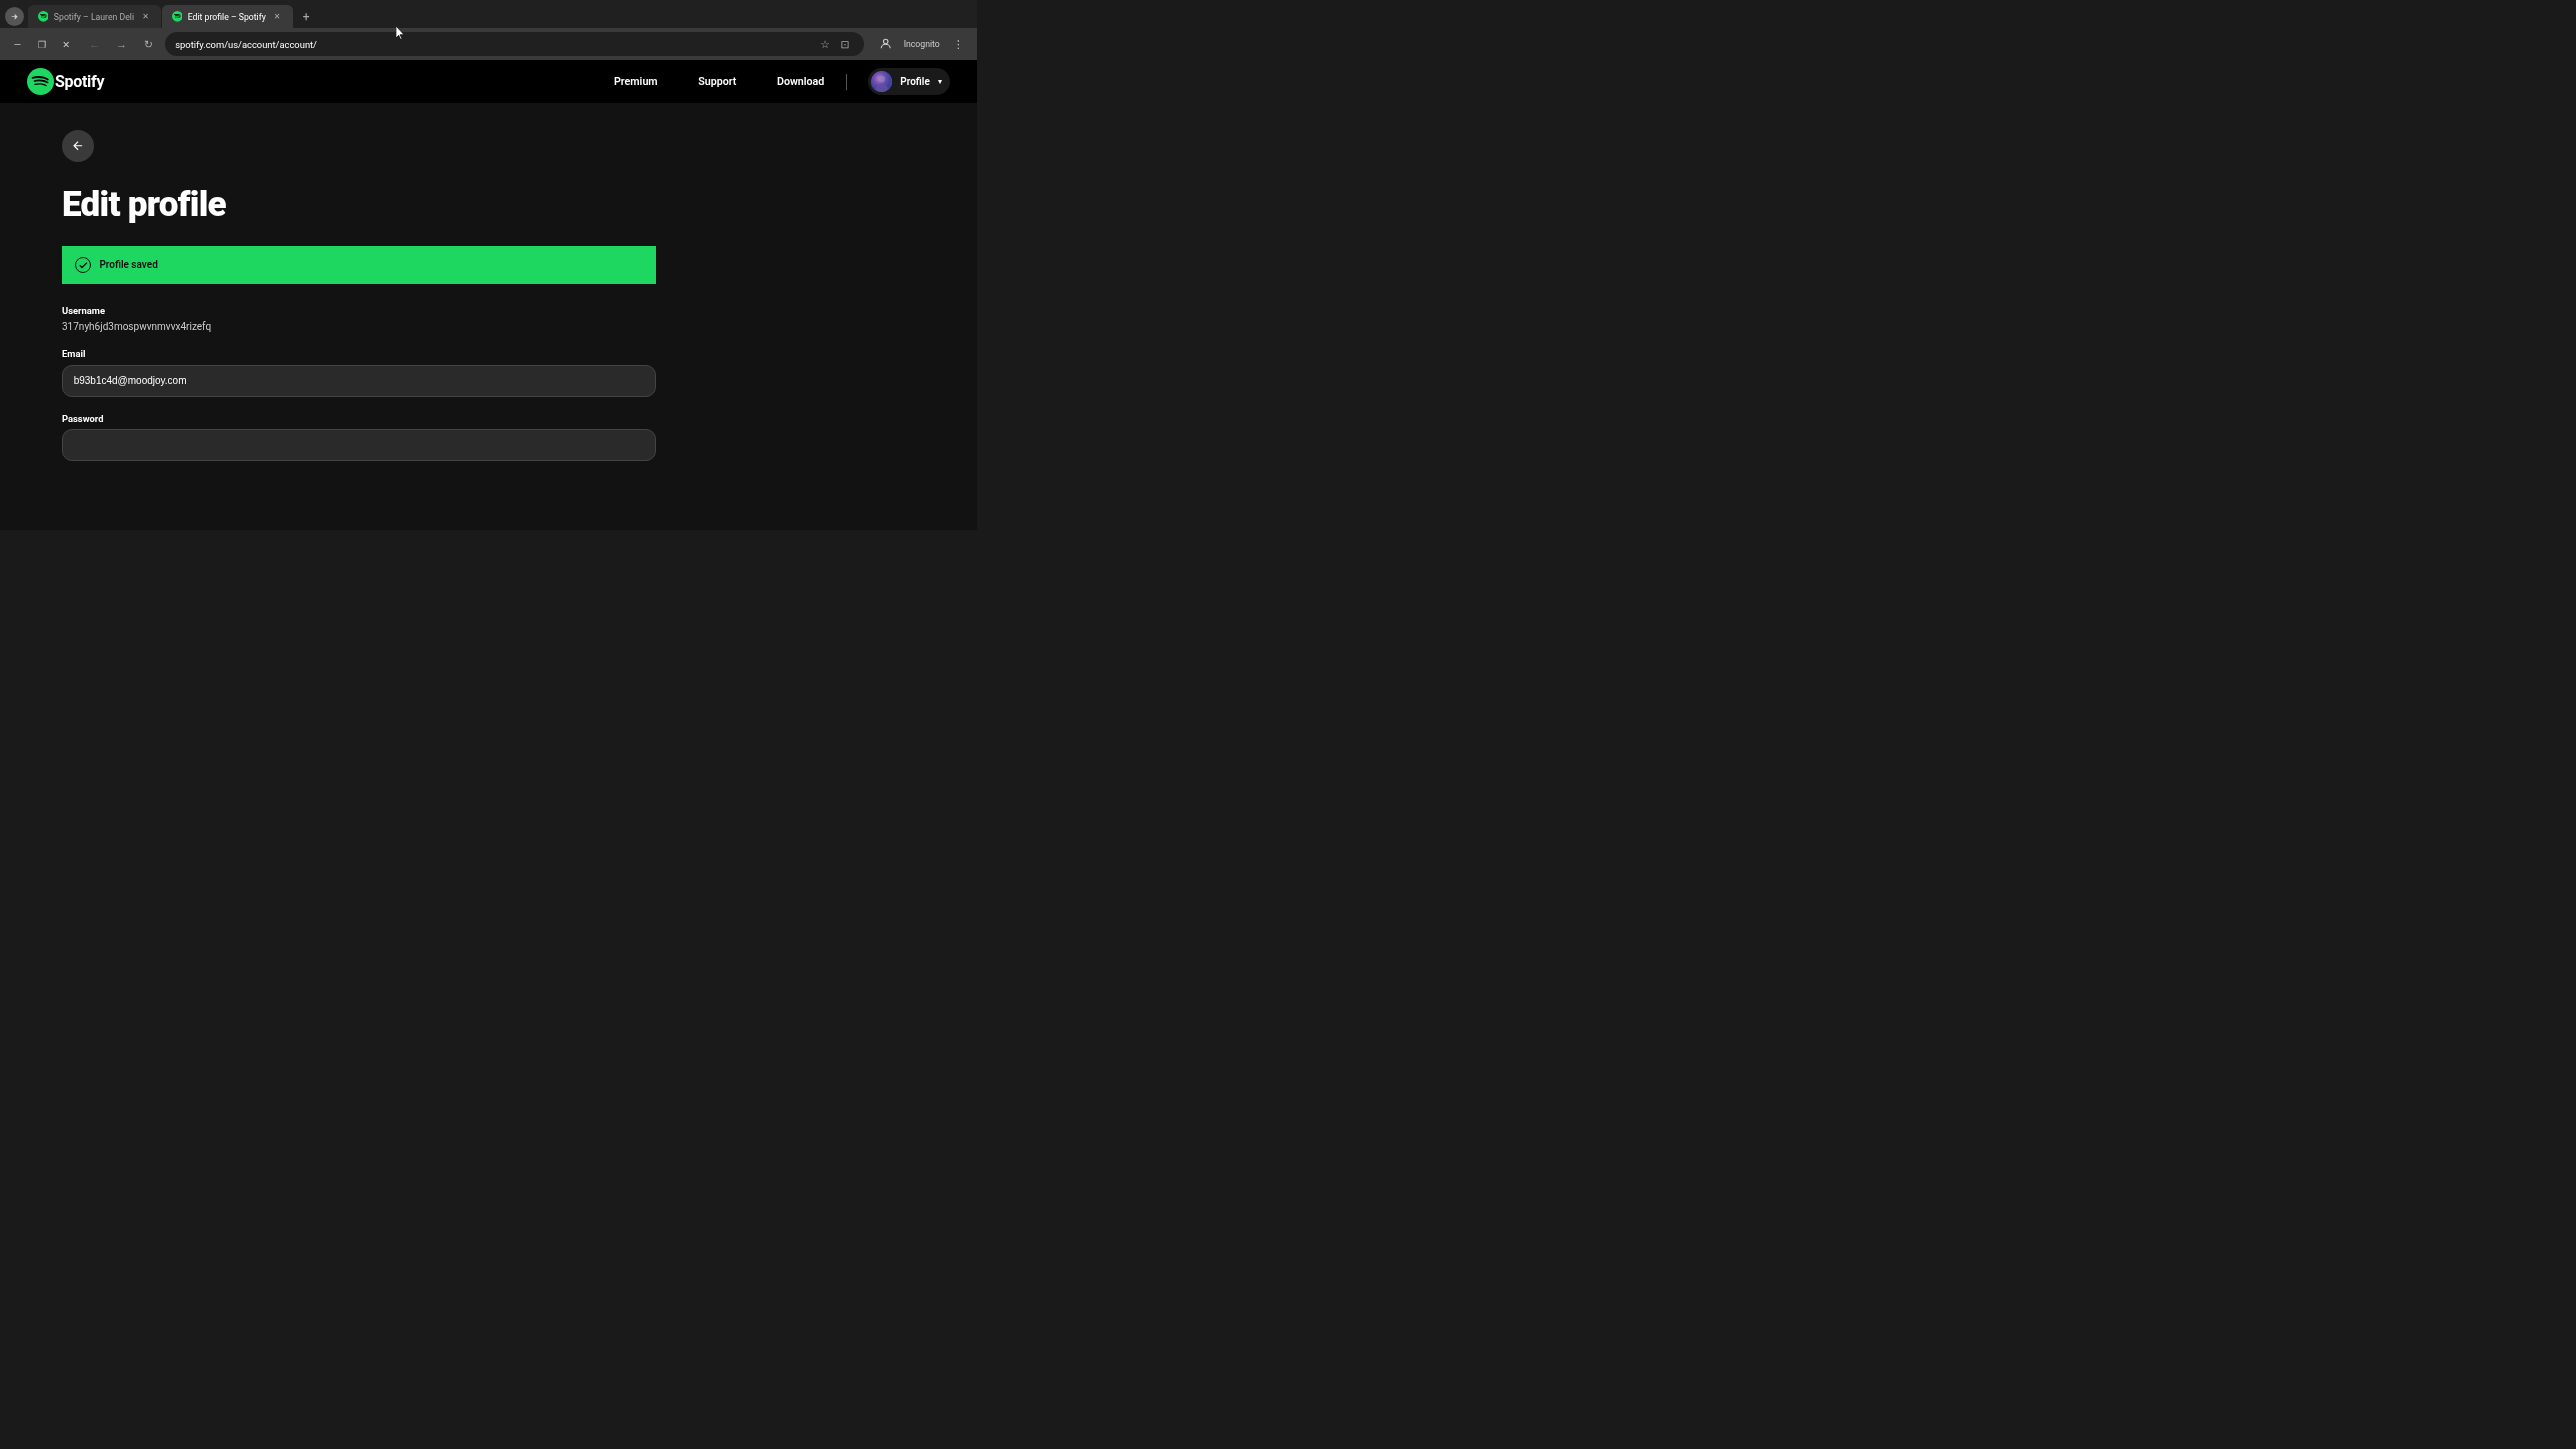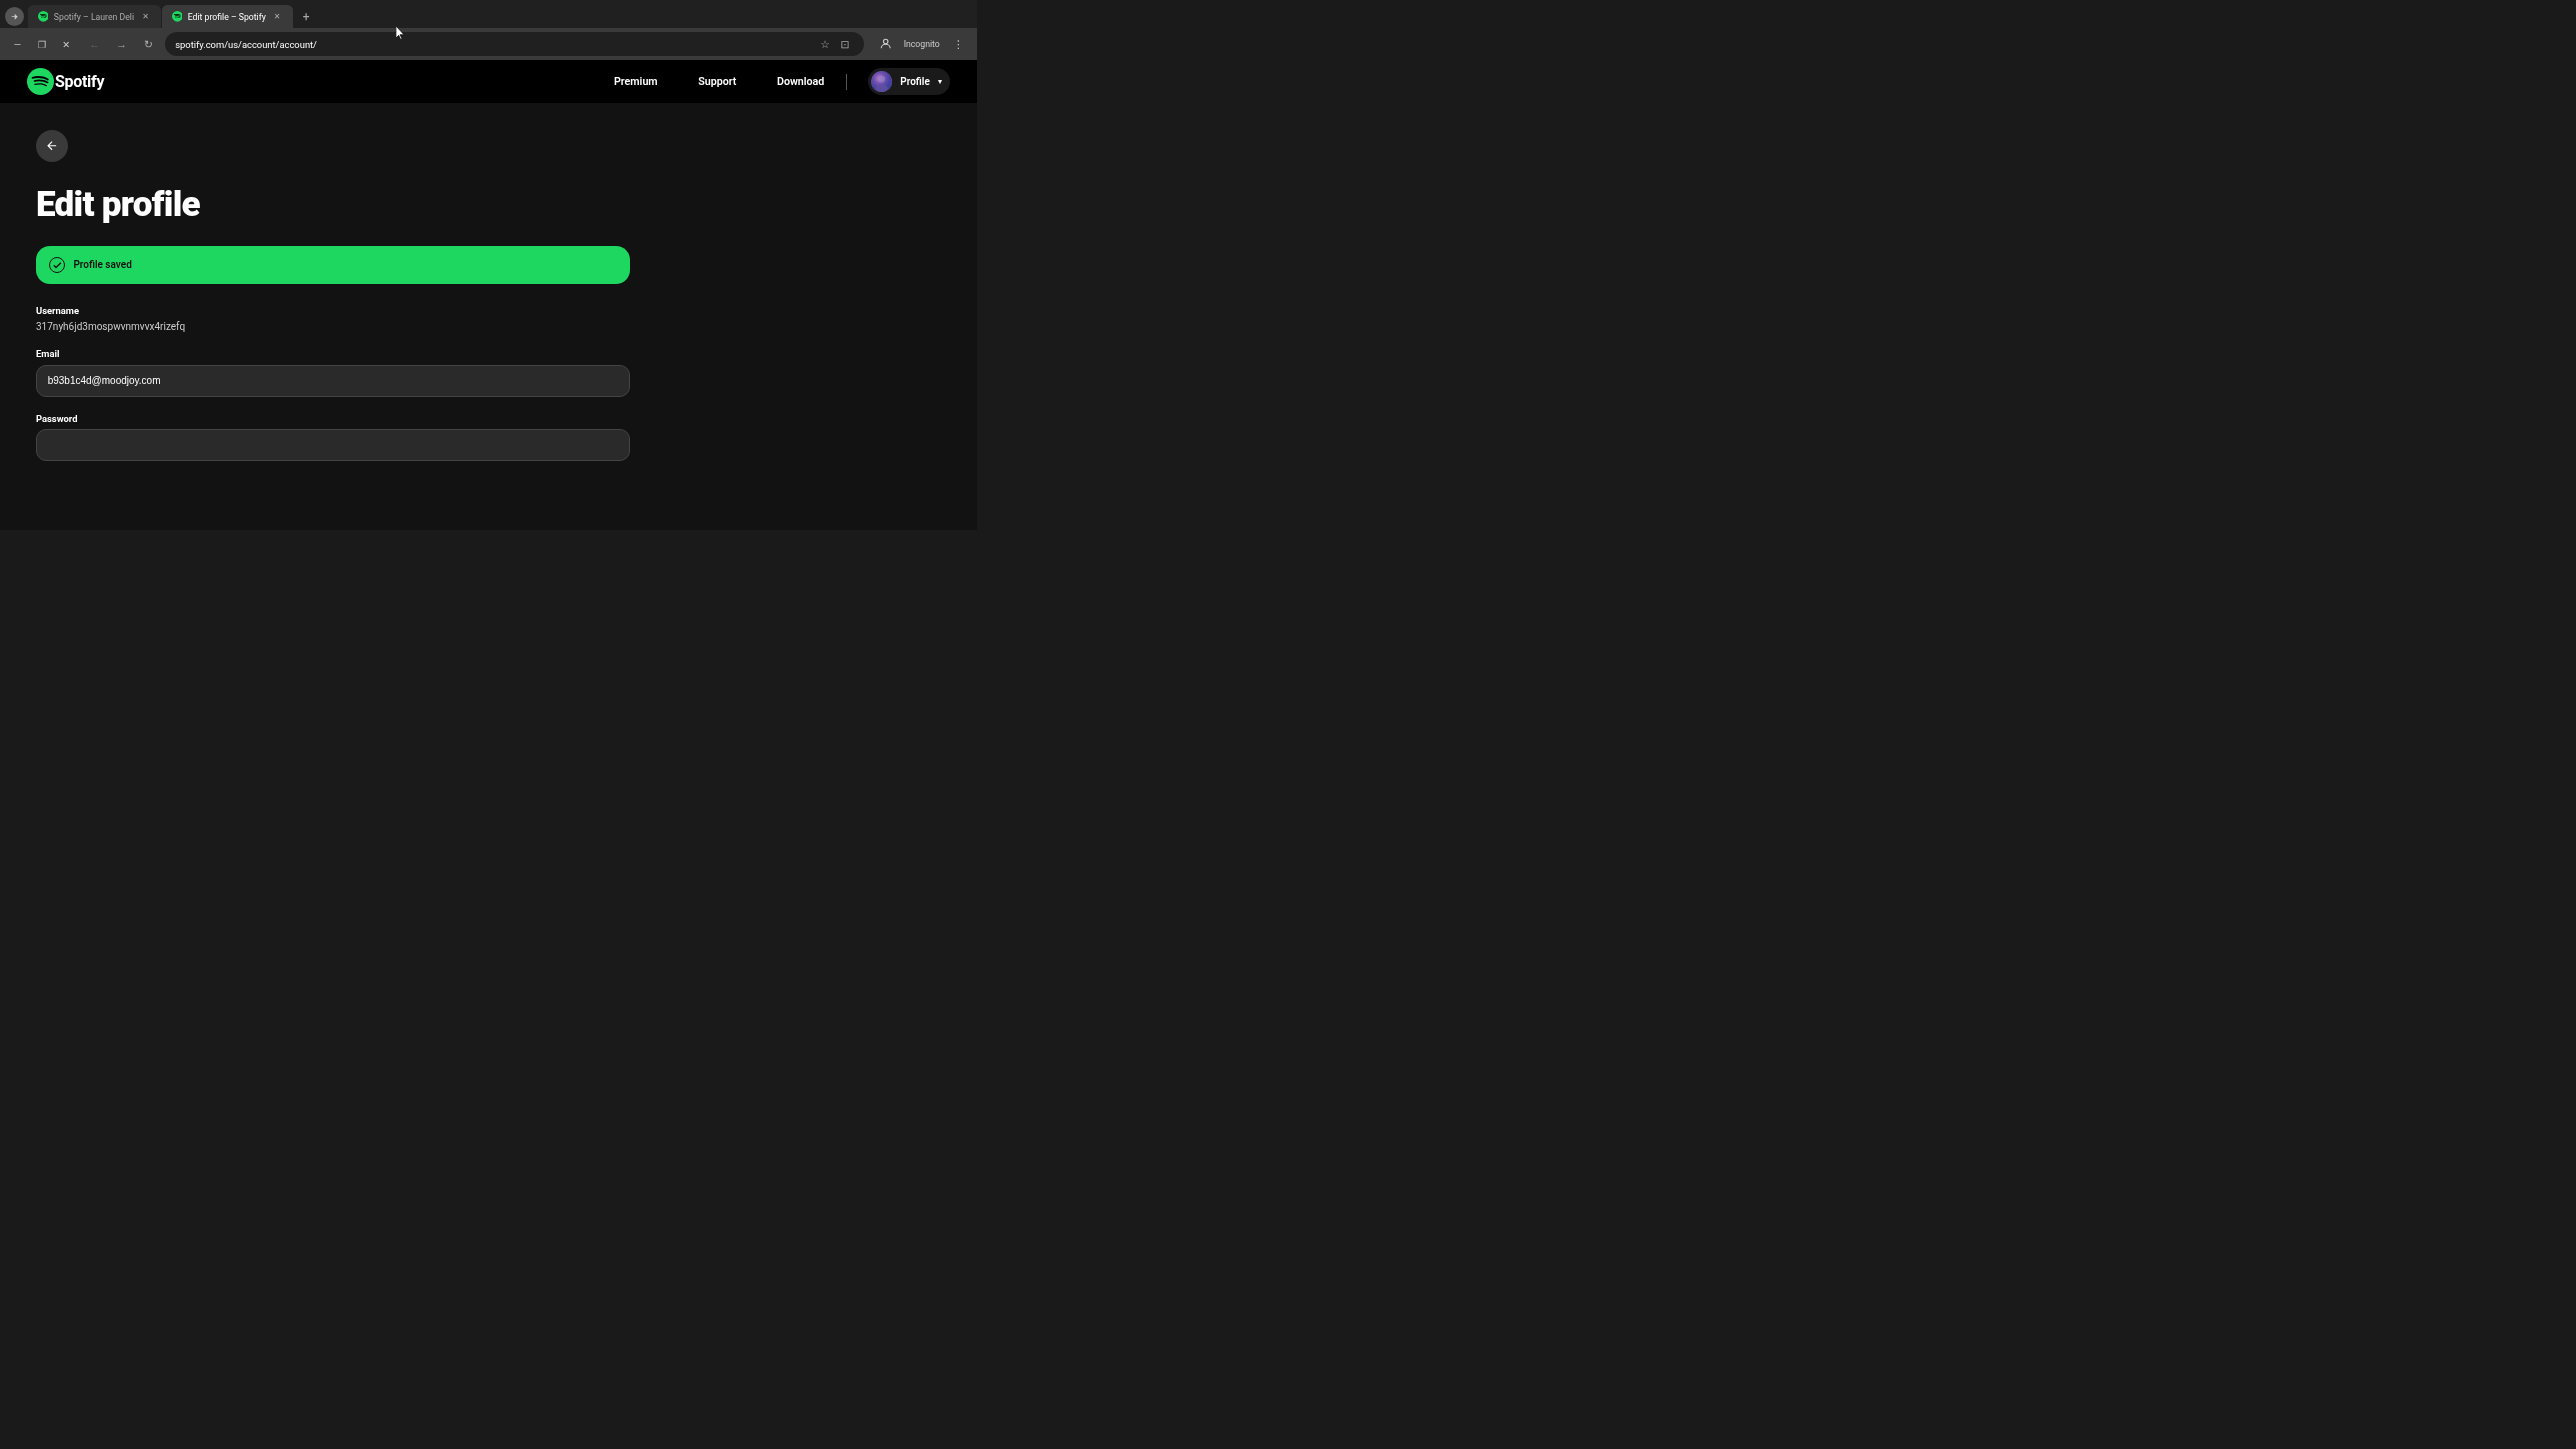--- a/index.html
+++ b/index.html
@@ -290,21 +290,21 @@
     }
 
     .profile-chevron {
       color: #fff;
       font-size: 8px;
       padding-right: 5.4px;
     }
 
     
     .page-content {
-      padding: 27px 36px;
+      padding: 27px 62px;
       max-width: 805px;
     }
 
     .back-btn {
       width: 32px;
       height: 32px;
       border-radius: 50%;
       background: #3a3a3a;
       display: flex;
       align-items: center;
@@ -319,21 +319,21 @@
     .page-title {
       font-size: 35px;
       font-weight: 900;
       color: #fff;
       margin-bottom: 21.5px;
       letter-spacing: -0.7px;
     }
 
     .success-banner {
       background: #1ed760;
-      border-radius: 14px;
+      border-radius: 0;
       padding: 10.7px 13.4px;
       display: flex;
       align-items: center;
       gap: 8px;
       margin-bottom: 21.5px;
       width: 594px;
     }
 
     .success-icon {
       width: 16px;

